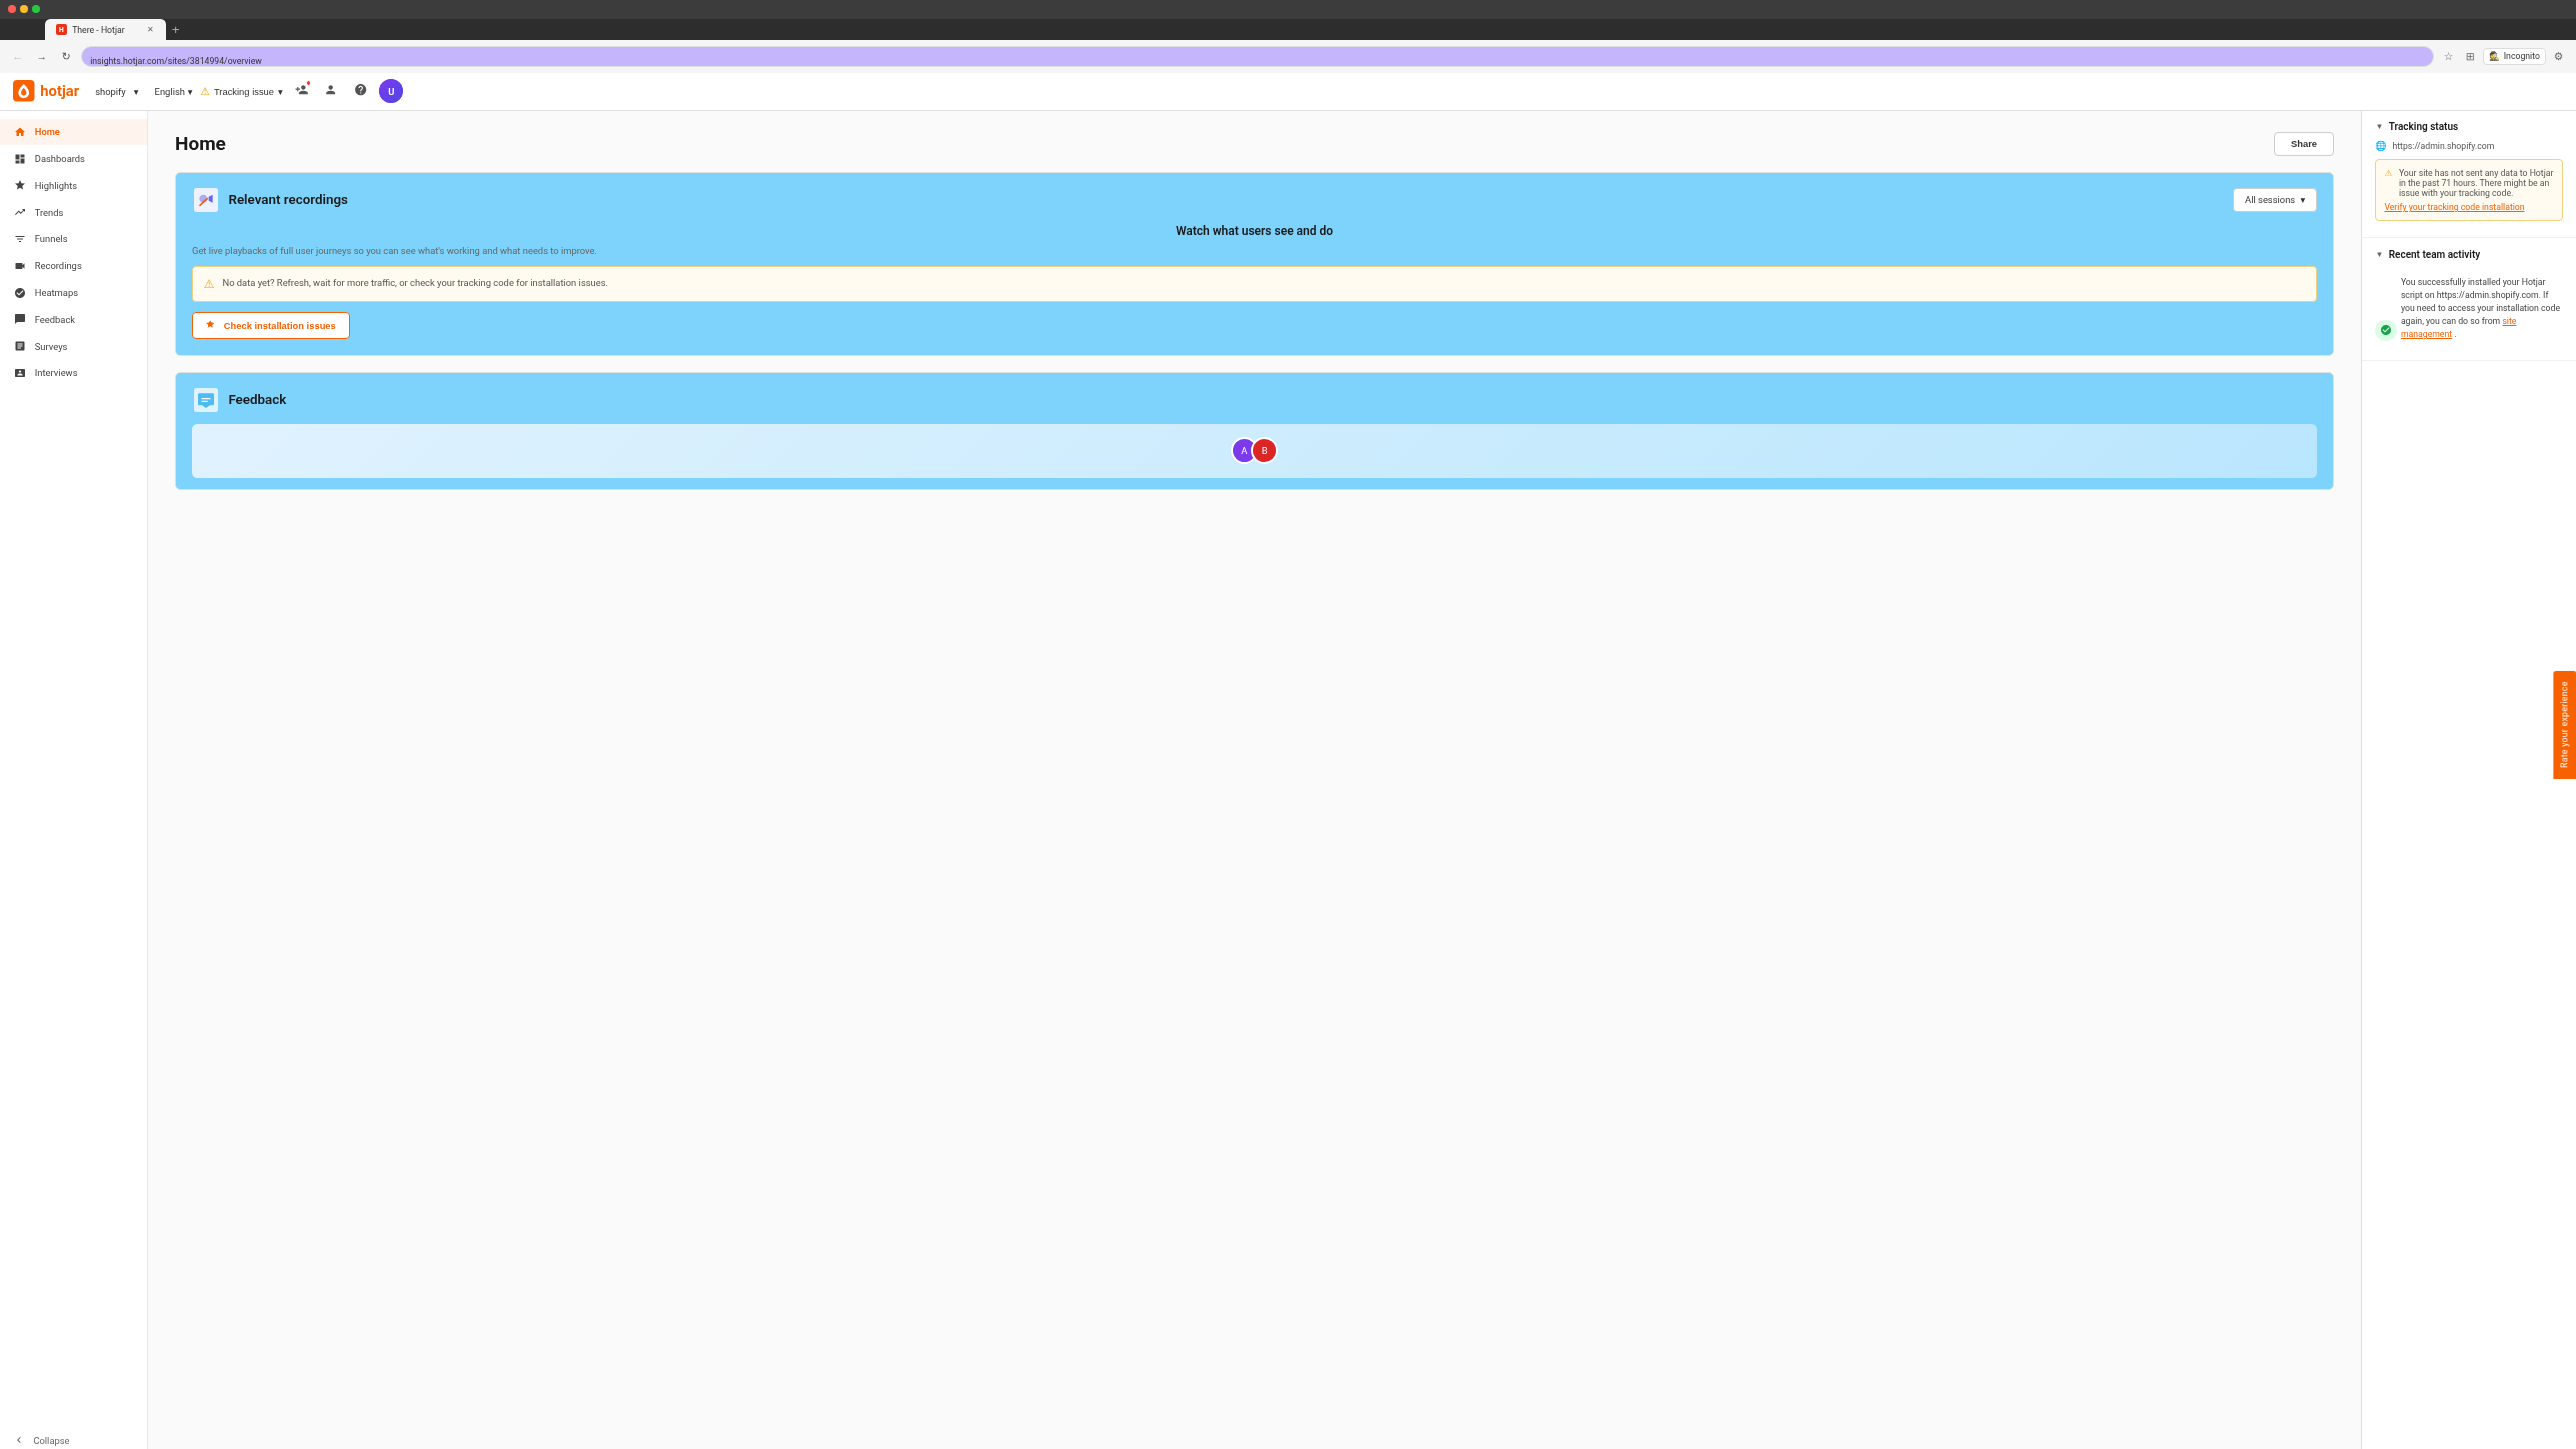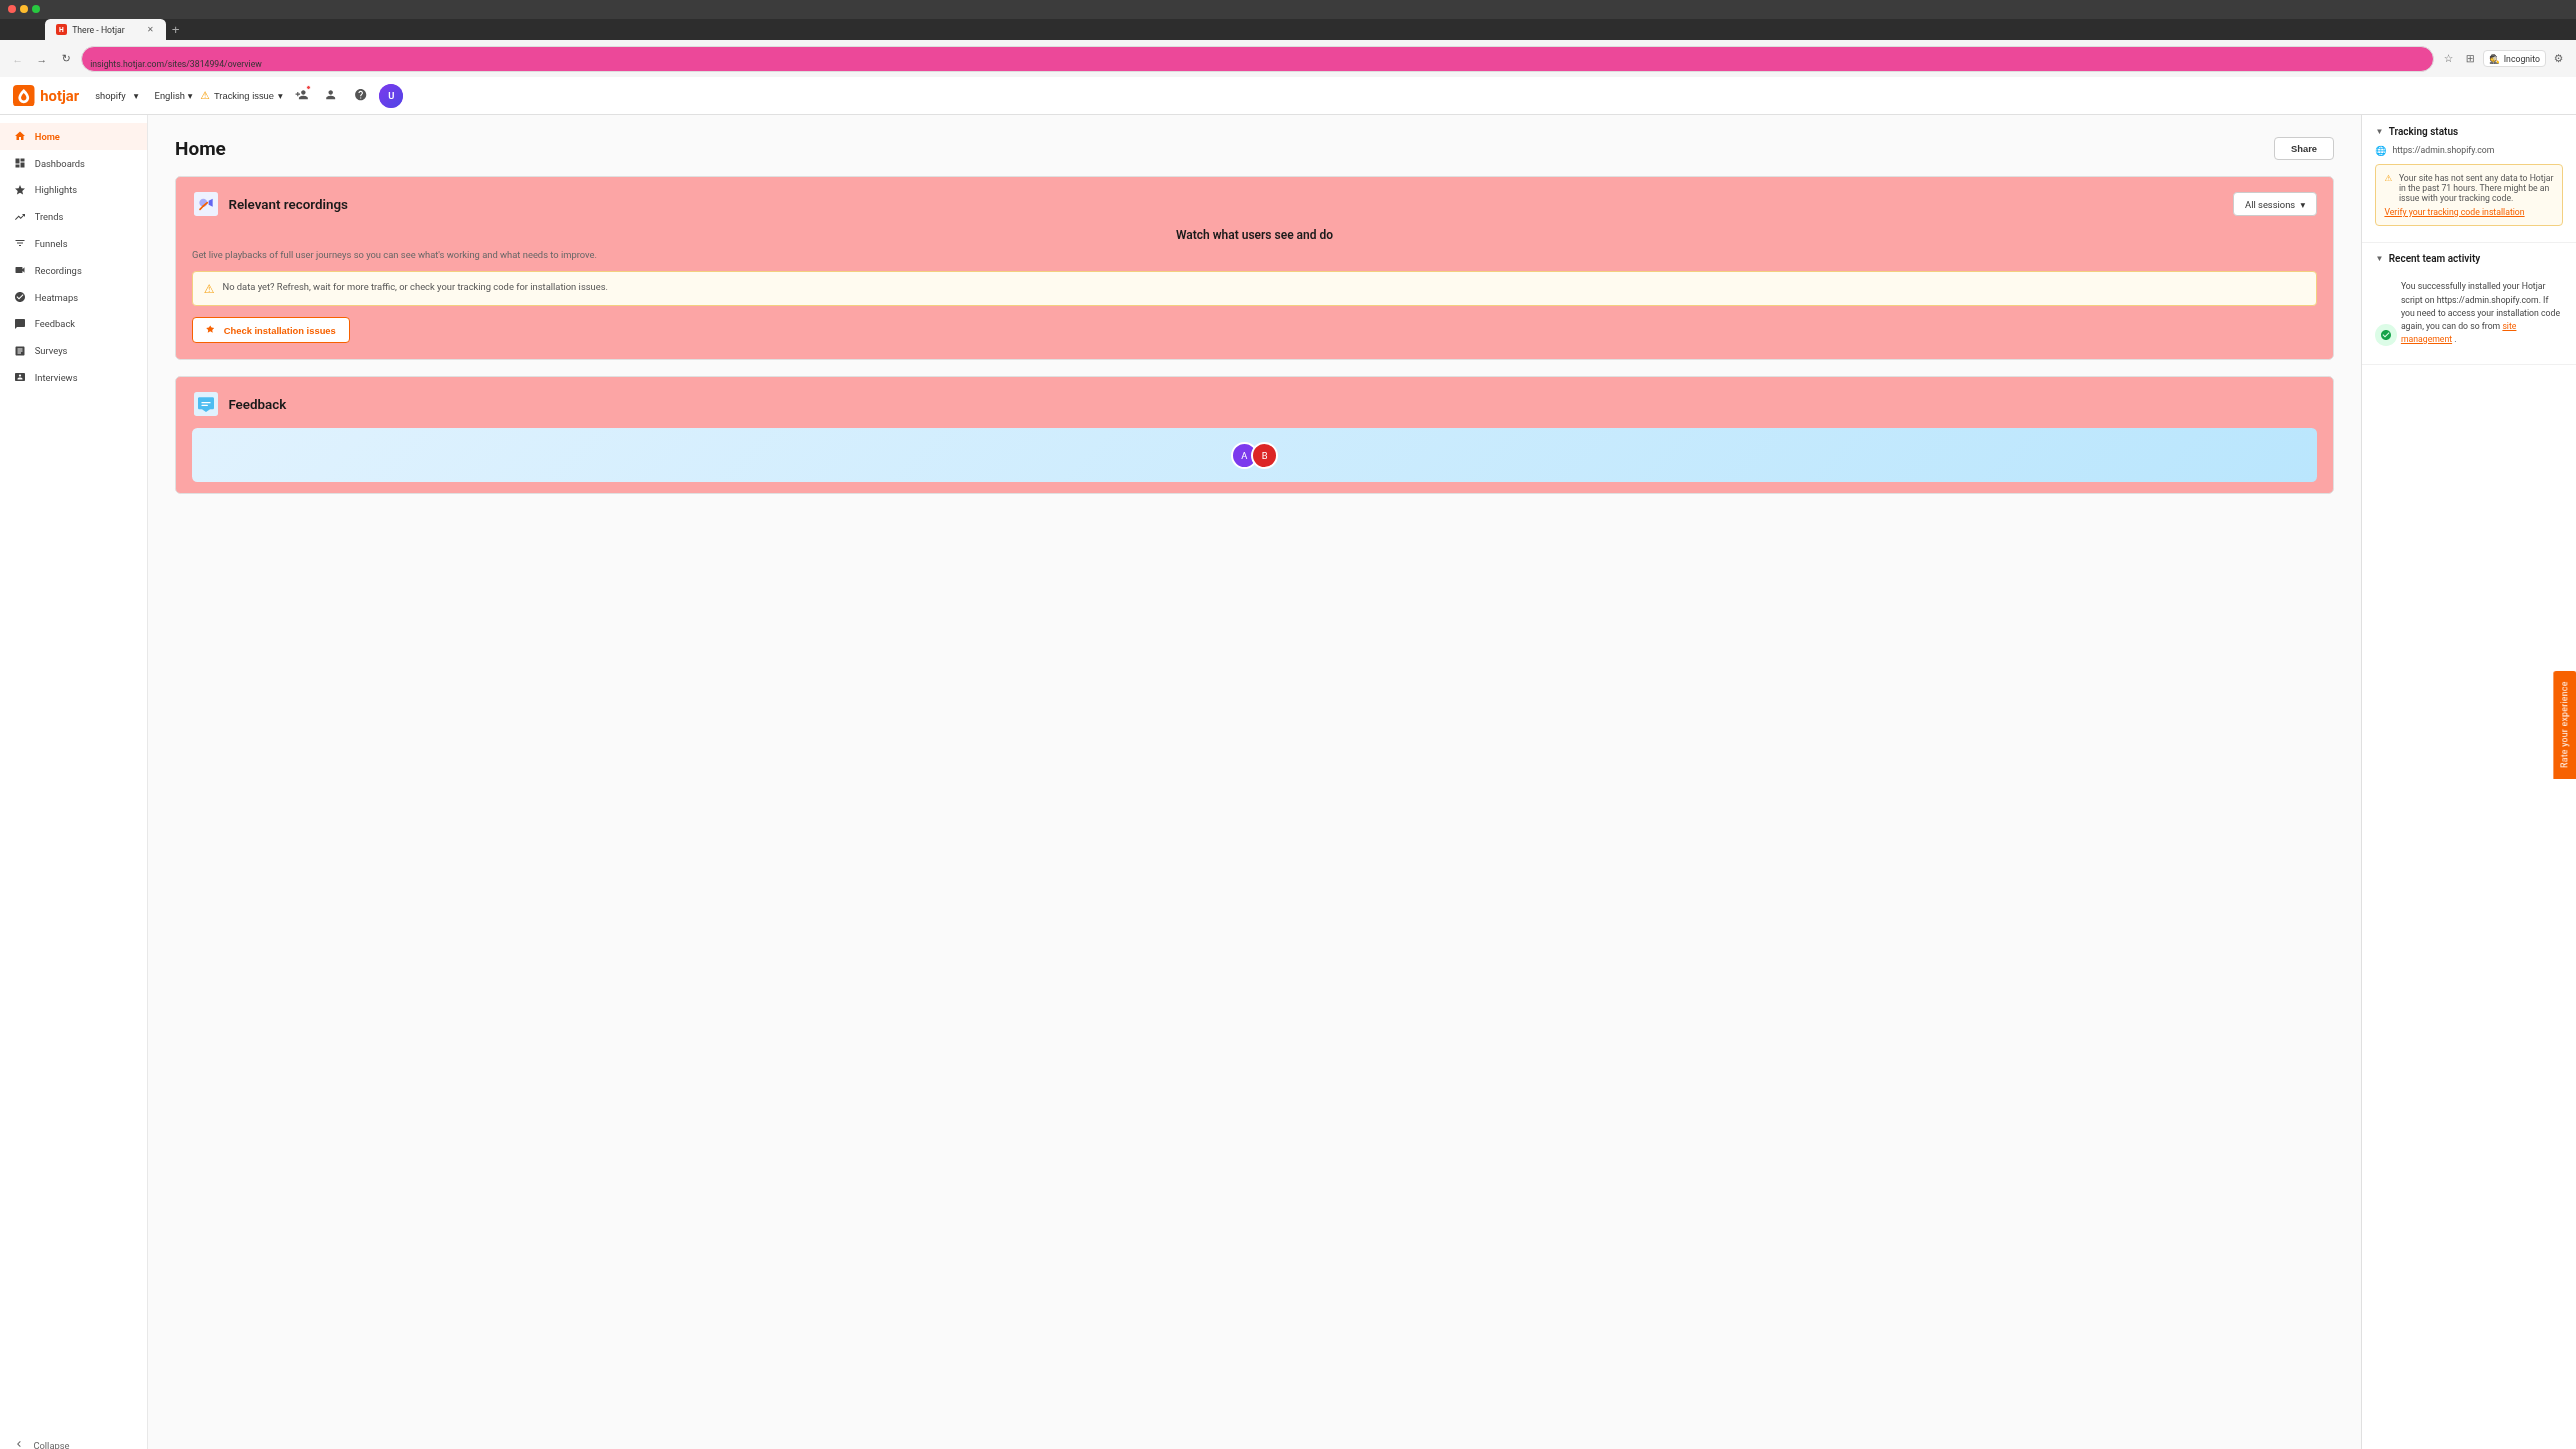--- a/index.html
+++ b/index.html
@@ -85,24 +85,24 @@
       border-radius: 50%;
       color: #555;
       font-size: 10.7px;
     }
     .nav-btn.disabled { color: #bbb; cursor: default; }
     .address-bar {
       flex: 1;
       height: 21.5px;
       border: 0.7px solid #ddd;
       border-radius: 13.4px;
-      background: #ec4899;
-      display: flex;
-      align-items: flex-start;
-      padding: 12px 8px;
+      background: #c4b5fd;
+      display: flex;
+      align-items: flex-end;
+      padding: 0 8px;
       font-size: 8.7px;
       color: #333;
     }
     .address-bar-url { flex: 1; font-size: 8.7px; color: #333; }
     .toolbar-actions {
       display: flex;
       align-items: center;
       gap: 2.7px;
     }
     .toolbar-icon-btn {
@@ -319,21 +319,21 @@
       padding: 5.4px 16px;
       border-radius: 4px;
       font-size: 9.4px;
       font-weight: 600;
       color: #333;
       cursor: pointer;
     }
 
     
     .card {
-      background: #fca5a5;
+      background: #7dd3fc;
       border-radius: 5.4px;
       border: 0.7px solid #e0e0e0;
       margin-bottom: 16px;
       overflow: hidden;
     }
     .card-header {
       display: flex;
       align-items: center;
       justify-content: space-between;
       padding: 13.4px 16px 10.7px;

